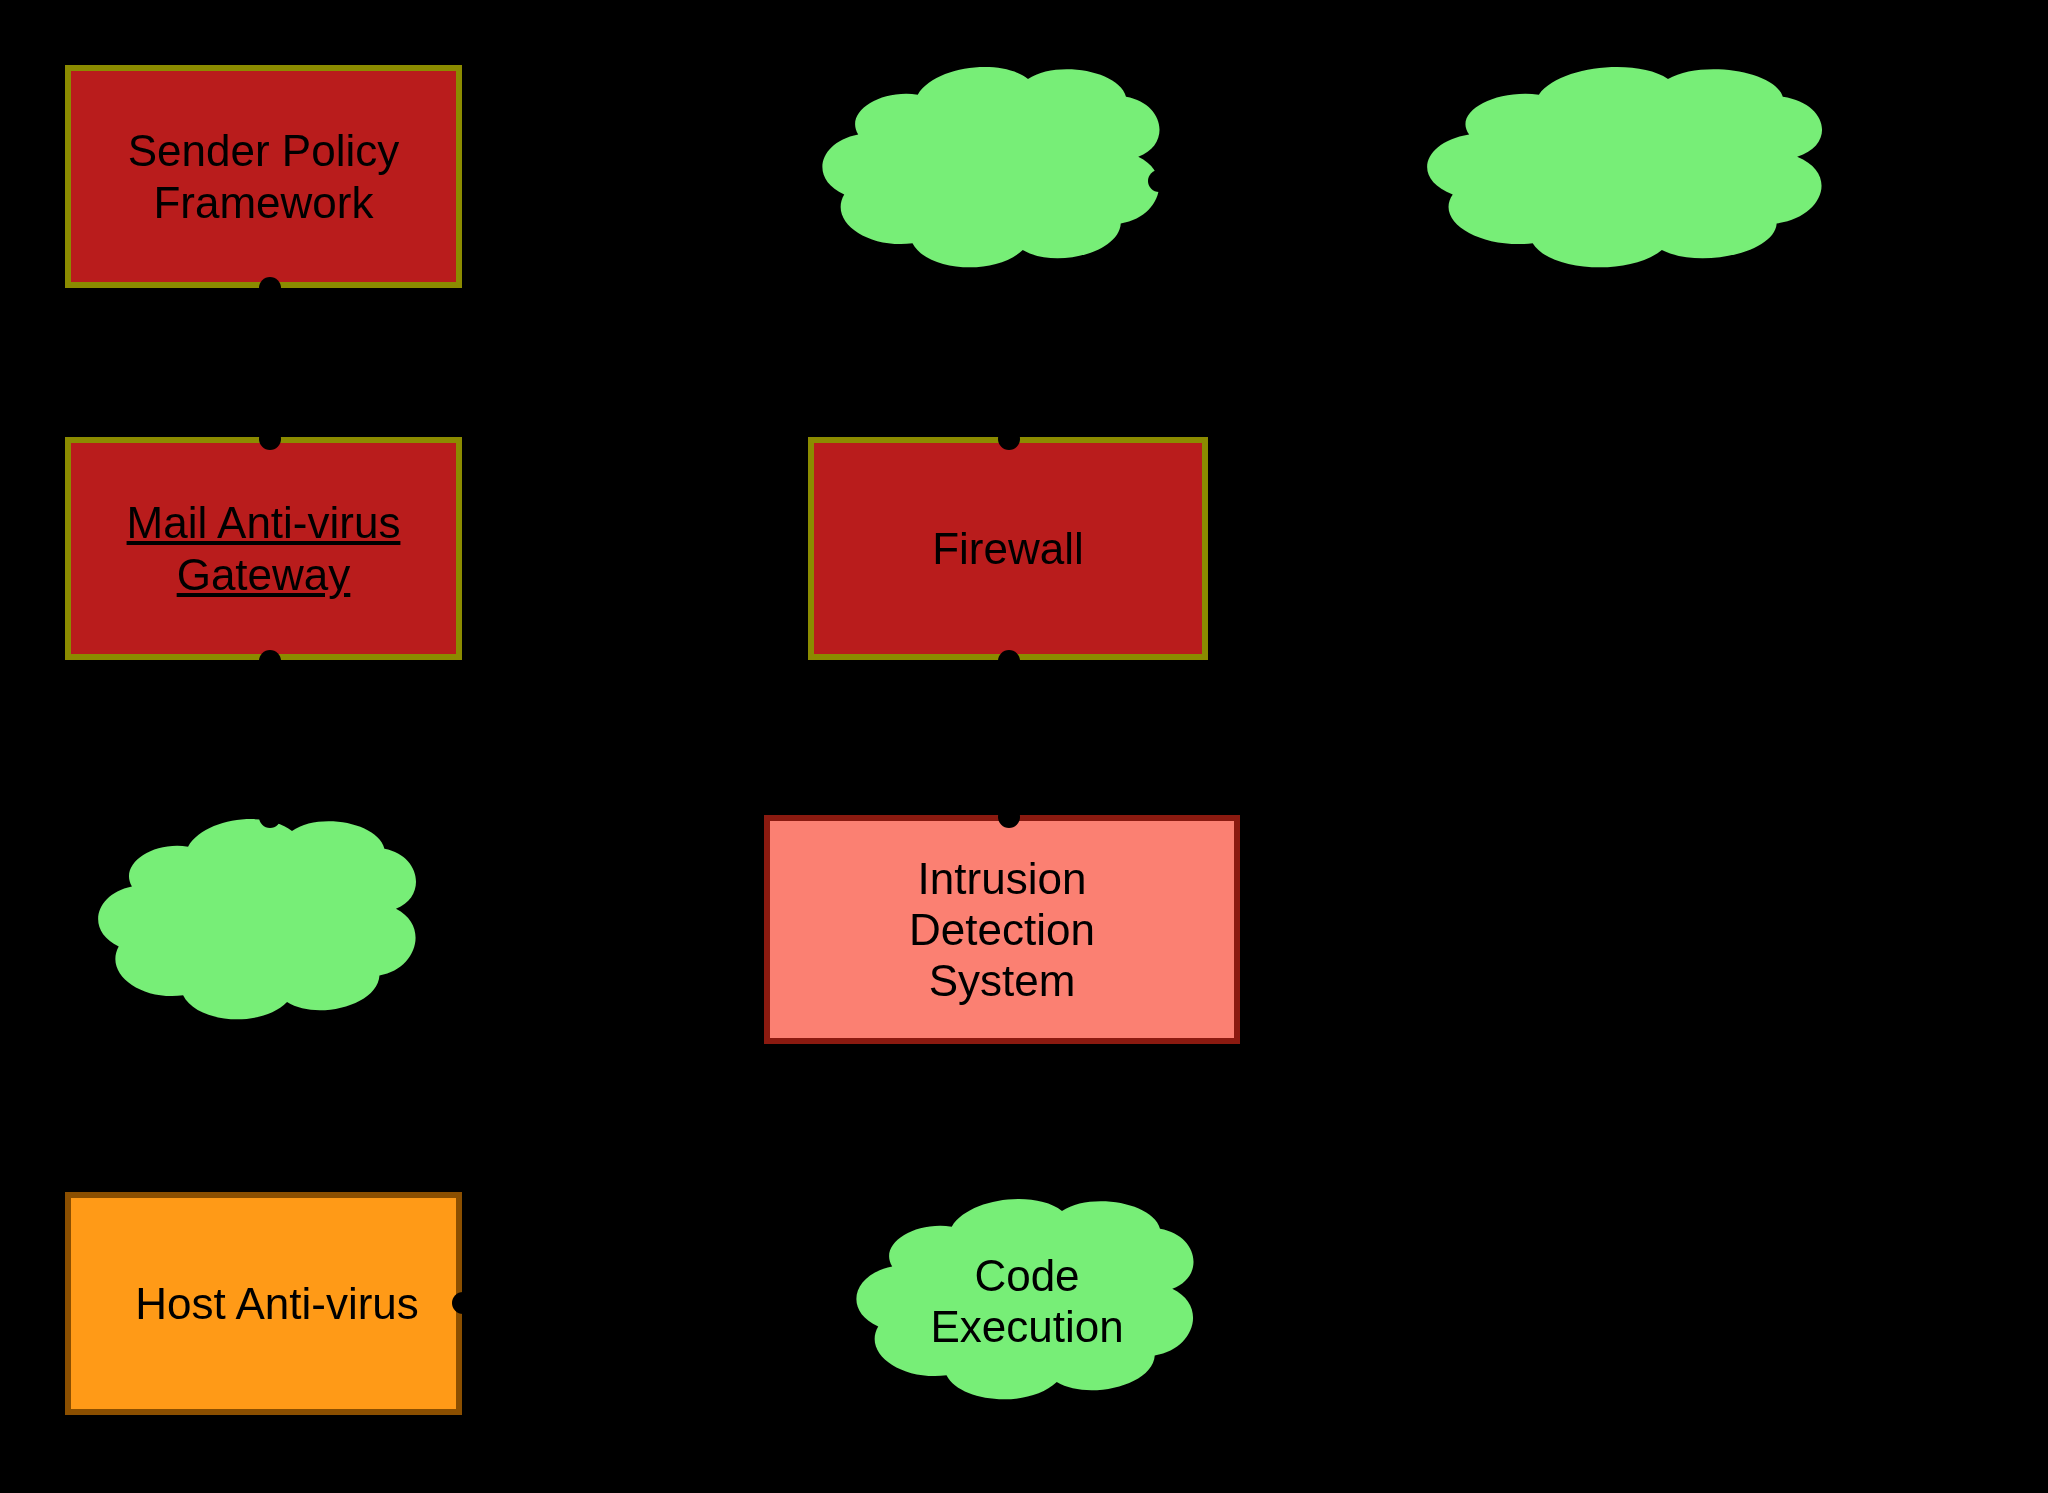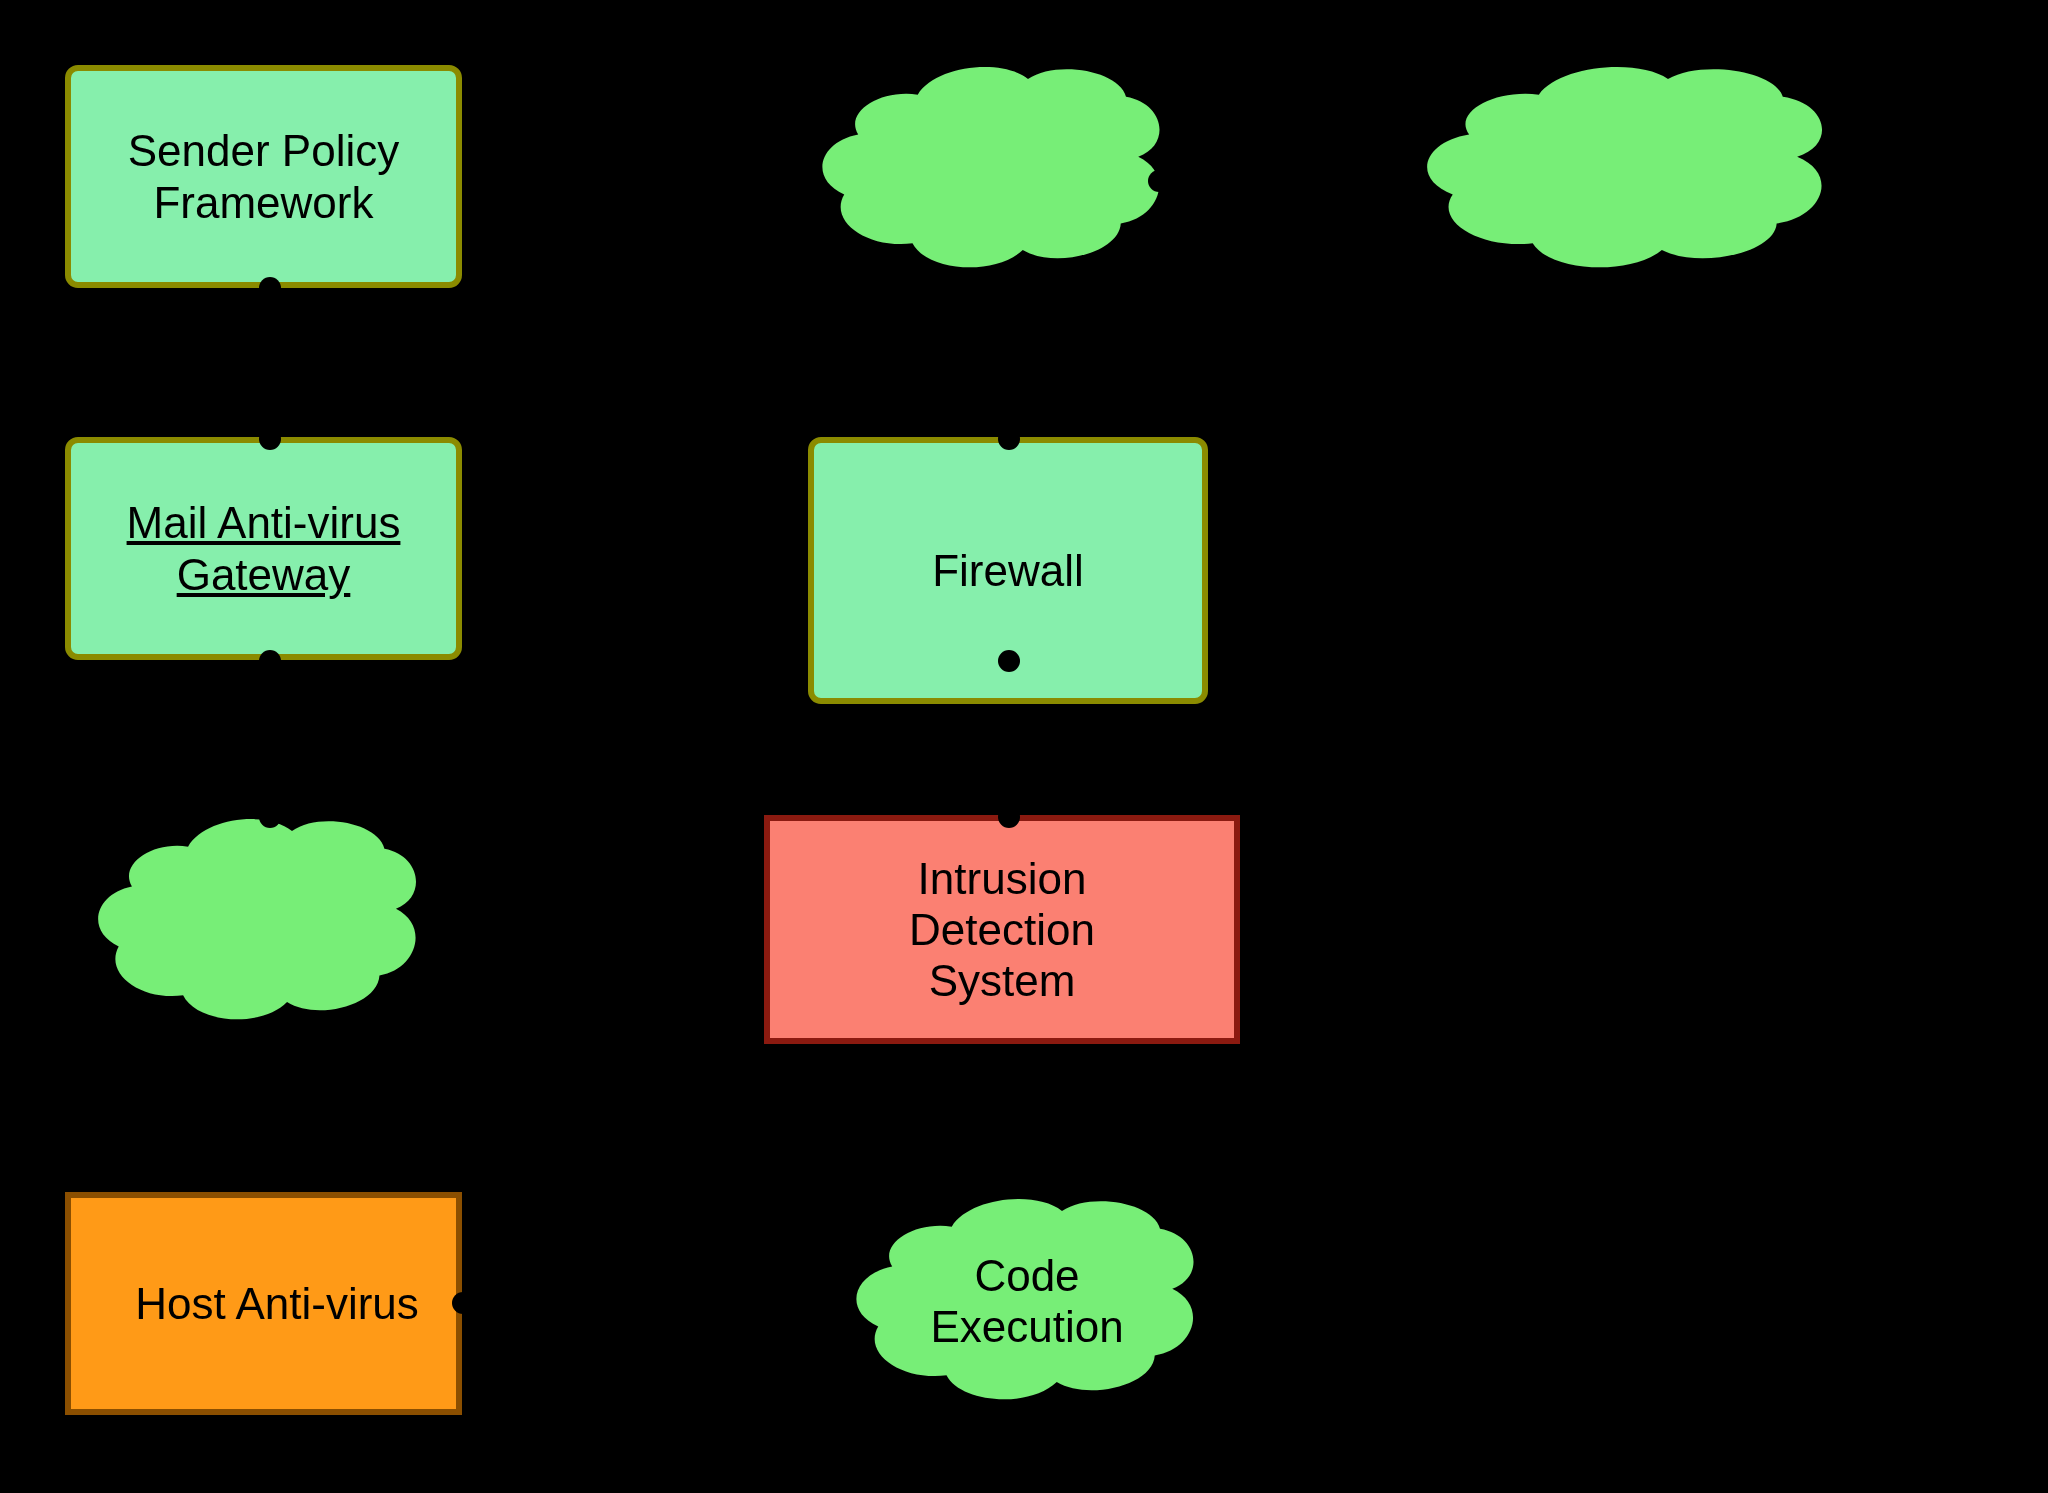--- a/index.html
+++ b/index.html
@@ -29,24 +29,23 @@
     color: #000000;
     line-height: 1.16;
     white-space: pre-line;
   }
 
   
   .rect {
     border-style: solid;
   }
   .rect.low {
-    background: #86efac;
+    background: #b91c1c;
     border-color: #8B8B00;
     border-width: 6px;
-    border-radius: 13px;
   }
   .rect.moderate {
     background: #FF9A17;
     border-color: #8B4F00;
     border-width: 6px;
     padding-left: 27px;
   }
   .rect.high {
     background: #FB8072;
     border-color: #8B1A10;
@@ -122,21 +121,21 @@
     <div class="node rect low" style="left: 65px; top: 65px; width: 397px; height: 223px;"><span class="node-label" style="font-size: 44px;">Sender Policy
 Framework</span></div>
     <div class="node cloud" style="left: 818px; top: 58px; width: 350px; height: 222px;"><svg viewBox="0 0 1 1" preserveAspectRatio="none">
         <path d="M 0.285 0.165 C 0.335 0.035 0.525 0.000 0.600 0.095 C 0.680 0.010 0.860 0.055 0.880 0.175 C 0.990 0.205 1.010 0.390 0.915 0.445 C 1.020 0.525 0.975 0.720 0.865 0.745 C 0.860 0.880 0.675 0.950 0.585 0.865 C 0.505 0.985 0.310 0.960 0.270 0.835 C 0.140 0.860 0.030 0.735 0.075 0.615 C -0.025 0.545 0.000 0.380 0.115 0.345 C 0.075 0.245 0.175 0.140 0.285 0.165 Z" fill="#77EE77" stroke="#C0C0C0" stroke-width="0.035" vector-effect="non-scaling-stroke" stroke-linejoin="round"></path>
       </svg></div>
     <div class="node cloud" style="left: 1422px; top: 58px; width: 410px; height: 222px;"><svg viewBox="0 0 1 1" preserveAspectRatio="none">
         <path d="M 0.285 0.165 C 0.335 0.035 0.525 0.000 0.600 0.095 C 0.680 0.010 0.860 0.055 0.880 0.175 C 0.990 0.205 1.010 0.390 0.915 0.445 C 1.020 0.525 0.975 0.720 0.865 0.745 C 0.860 0.880 0.675 0.950 0.585 0.865 C 0.505 0.985 0.310 0.960 0.270 0.835 C 0.140 0.860 0.030 0.735 0.075 0.615 C -0.025 0.545 0.000 0.380 0.115 0.345 C 0.075 0.245 0.175 0.140 0.285 0.165 Z" fill="#77EE77" stroke="#C0C0C0" stroke-width="0.035" vector-effect="non-scaling-stroke" stroke-linejoin="round"></path>
       </svg></div>
     <div class="node rect low" style="left: 65px; top: 437px; width: 397px; height: 223px;"><span class="node-label" style="font-size: 44px; text-decoration: underline;">Mail Anti-virus
 Gateway</span></div>
-    <div class="node rect low" style="left: 808px; top: 437px; width: 400px; height: 267px;"><span class="node-label" style="font-size: 44px;">Firewall</span></div>
+    <div class="node rect low" style="left: 808px; top: 437px; width: 400px; height: 223px;"><span class="node-label" style="font-size: 44px;">Firewall</span></div>
     <div class="node cloud" style="left: 94px; top: 810px; width: 330px; height: 222px;"><svg viewBox="0 0 1 1" preserveAspectRatio="none">
         <path d="M 0.285 0.165 C 0.335 0.035 0.525 0.000 0.600 0.095 C 0.680 0.010 0.860 0.055 0.880 0.175 C 0.990 0.205 1.010 0.390 0.915 0.445 C 1.020 0.525 0.975 0.720 0.865 0.745 C 0.860 0.880 0.675 0.950 0.585 0.865 C 0.505 0.985 0.310 0.960 0.270 0.835 C 0.140 0.860 0.030 0.735 0.075 0.615 C -0.025 0.545 0.000 0.380 0.115 0.345 C 0.075 0.245 0.175 0.140 0.285 0.165 Z" fill="#77EE77" stroke="#C0C0C0" stroke-width="0.035" vector-effect="non-scaling-stroke" stroke-linejoin="round"></path>
       </svg></div>
     <div class="node rect high" style="left: 764px; top: 815px; width: 476px; height: 229px;"><span class="node-label" style="font-size: 44px;">Intrusion
 Detection
 System</span></div>
     <div class="node rect moderate" style="left: 65px; top: 1192px; width: 397px; height: 223px;"><span class="node-label" style="font-size: 44px;">Host Anti-virus</span></div>
     <div class="node cloud" style="left: 852px; top: 1190px; width: 350px; height: 222px;"><svg viewBox="0 0 1 1" preserveAspectRatio="none">
         <path d="M 0.285 0.165 C 0.335 0.035 0.525 0.000 0.600 0.095 C 0.680 0.010 0.860 0.055 0.880 0.175 C 0.990 0.205 1.010 0.390 0.915 0.445 C 1.020 0.525 0.975 0.720 0.865 0.745 C 0.860 0.880 0.675 0.950 0.585 0.865 C 0.505 0.985 0.310 0.960 0.270 0.835 C 0.140 0.860 0.030 0.735 0.075 0.615 C -0.025 0.545 0.000 0.380 0.115 0.345 C 0.075 0.245 0.175 0.140 0.285 0.165 Z" fill="#77EE77" stroke="#C0C0C0" stroke-width="0.035" vector-effect="non-scaling-stroke" stroke-linejoin="round"></path>
       </svg><span class="node-label" style="font-size: 44px;">Code

